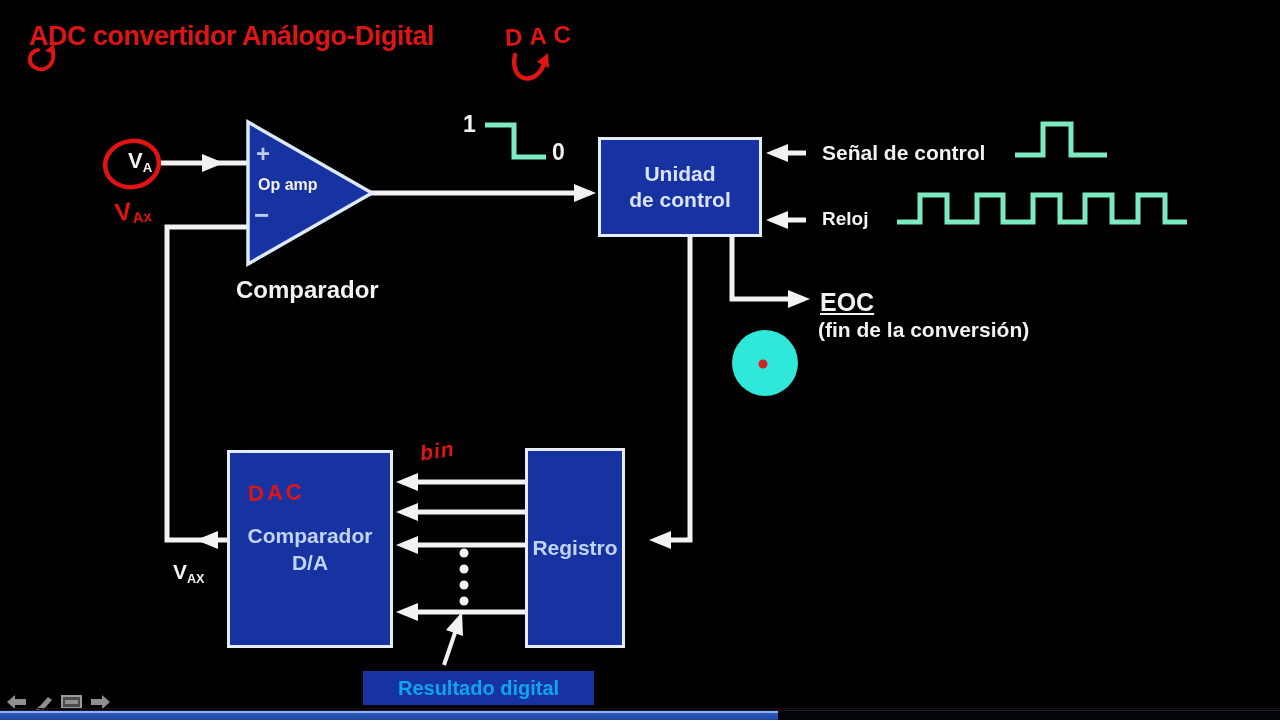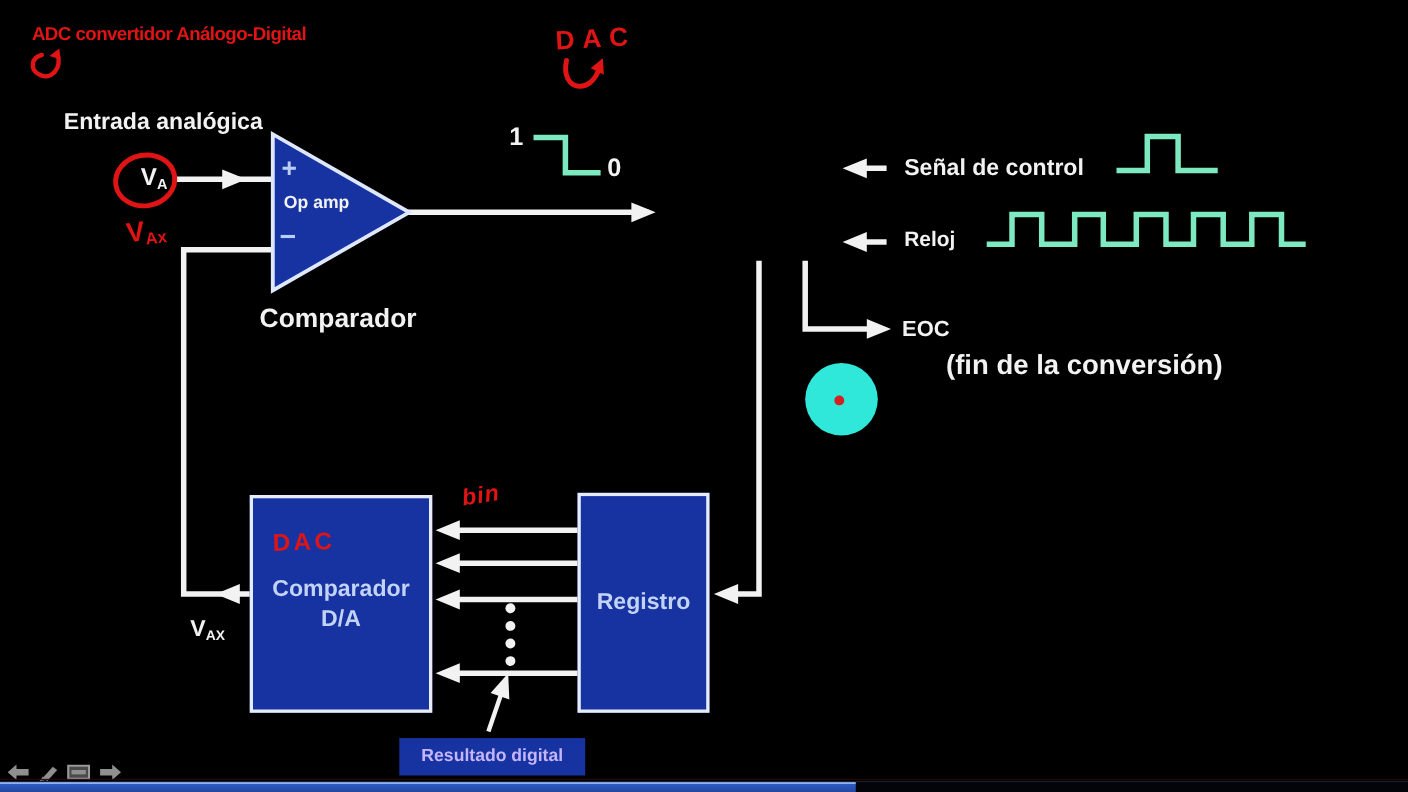--- a/index.html
+++ b/index.html
@@ -19,32 +19,36 @@
   .progress-track{position:absolute;left:0;top:710px;width:1280px;height:10px;background:#03040a;
                   border-top:1px solid #141e33;box-sizing:border-box;}
   .progress-fill{position:absolute;left:0;top:711px;height:9px;
                  background:linear-gradient(180deg,#8fb0f0 0,#8fb0f0 2px,#2b5ac4 2px,#24479c 100%);}
 </style>
 </head>
 <body>
 
 <div class="stage">
 
+  <div class="bluebox" style="left:598px;top:137px;width:164px;height:100px;font-size:21px;line-height:26px;color:#d9e3fa;">
+    <span>Unidad</span>
+    <span>de control</span>
+  </div>
 
   <div class="bluebox" style="left:227px;top:450px;width:166px;height:198px;font-size:21px;line-height:27px;">
     <span class="red" style="position:absolute;left:18px;top:26px;font-size:22px;letter-spacing:3px;transform:rotate(-2deg);">DAC</span>
     <span>Comparador</span>
     <span>D/A</span>
   </div>
 
-  <div class="bluebox" style="left:525px;top:448px;width:120px;height:200px;font-size:21px;">
+  <div class="bluebox" style="left:525px;top:448px;width:100px;height:200px;font-size:21px;">
     <span>Registro</span>
   </div>
 
-  <div class="bluebox" style="left:363px;top:671px;width:169px;height:34px;border:none;font-size:16px;color:#c4b5fd;">
+  <div class="bluebox" style="left:363px;top:671px;width:231px;height:34px;border:none;font-size:20px;color:#0ea5e9;">
     <span>Resultado digital</span>
   </div>
 
   <svg class="overlay" width="1280" height="720" viewBox="0 0 1280 720">
 
     <g stroke="#f2f2f2" stroke-width="5" fill="none">
       <line x1="160" y1="163" x2="247" y2="163"></line>
       <path d="M247,227 L167,227 L167,540 L227,540"></path>
       <line x1="370" y1="193" x2="590" y2="193"></line>
       <line x1="806" y1="153" x2="774" y2="153"></line>
@@ -95,25 +99,24 @@
       <polygon points="548,53 537,62 549,68" fill="#e01414" stroke="none"></polygon>
       <ellipse cx="132" cy="164" rx="27" ry="23" stroke-width="4.5" transform="rotate(-10 132 164)"></ellipse>
     </g>
 
     <g>
       <circle cx="765" cy="363" r="33" fill="#2fe8da"></circle>
       <circle cx="763" cy="364" r="4.5" fill="#d32020"></circle>
     </g>
   </svg>
 
-  <div class="t red" style="left:29px;top:21px;font-size:17px;letter-spacing:-0.5px;">ADC convertidor Análogo-Digital</div>
+  <div class="t red" style="left:29px;top:21px;font-size:27px;letter-spacing:-0.5px;">ADC convertidor Análogo-Digital</div>
 
   <div class="t red" style="left:505px;top:22px;font-size:24px;letter-spacing:7px;transform:rotate(-3deg);">DAC</div>
 
-  <div class="t" style="left:58px;top:99px;font-size:21px;">Entrada analógica</div>
 
   <div class="t" style="left:128px;top:148px;font-size:22px;">
     <span>V</span><span class="sub">A</span>
   </div>
 
   <div class="t red" style="left:115px;top:196px;font-size:25px;transform:rotate(-7deg);">
     <span>V</span><span class="sub">Ax</span>
   </div>
 
   <div class="t" style="left:256px;top:140px;font-size:24px;color:#bccdf4;">+</div>
@@ -121,22 +124,22 @@
   <div class="t" style="left:254px;top:200px;font-size:26px;color:#bccdf4;">−</div>
 
   <div class="t" style="left:236px;top:276px;font-size:24px;">Comparador</div>
 
   <div class="t" style="left:463px;top:111px;font-size:23px;">1</div>
   <div class="t" style="left:552px;top:139px;font-size:23px;">0</div>
 
   <div class="t" style="left:822px;top:141px;font-size:21px;">Señal de control</div>
   <div class="t" style="left:822px;top:208px;font-size:19px;">Reloj</div>
 
-  <div class="t" style="left:820px;top:288px;font-size:20px;">EOC</div>
-  <div class="t" style="left:860px;top:318px;font-size:25px;">(fin de la conversión)</div>
+  <div class="t" style="left:820px;top:288px;font-size:25px;text-decoration:underline;">EOC</div>
+  <div class="t" style="left:818px;top:318px;font-size:21px;">(fin de la conversión)</div>
 
   <div class="t" style="left:173px;top:560px;font-size:21px;">
     <span>V</span><span class="sub">AX</span>
   </div>
 
   <div class="t red" style="left:420px;top:439px;font-size:21px;font-style:italic;transform:rotate(-9deg);letter-spacing:1px;">bin</div>
 
   <div class="toolbar">
     <svg class="tbicon" width="20" height="14" viewBox="0 0 20 14">
       <polygon points="0,7 8,0 8,4 19,4 19,10 8,10 8,14" fill="#8f8f8f"></polygon>

